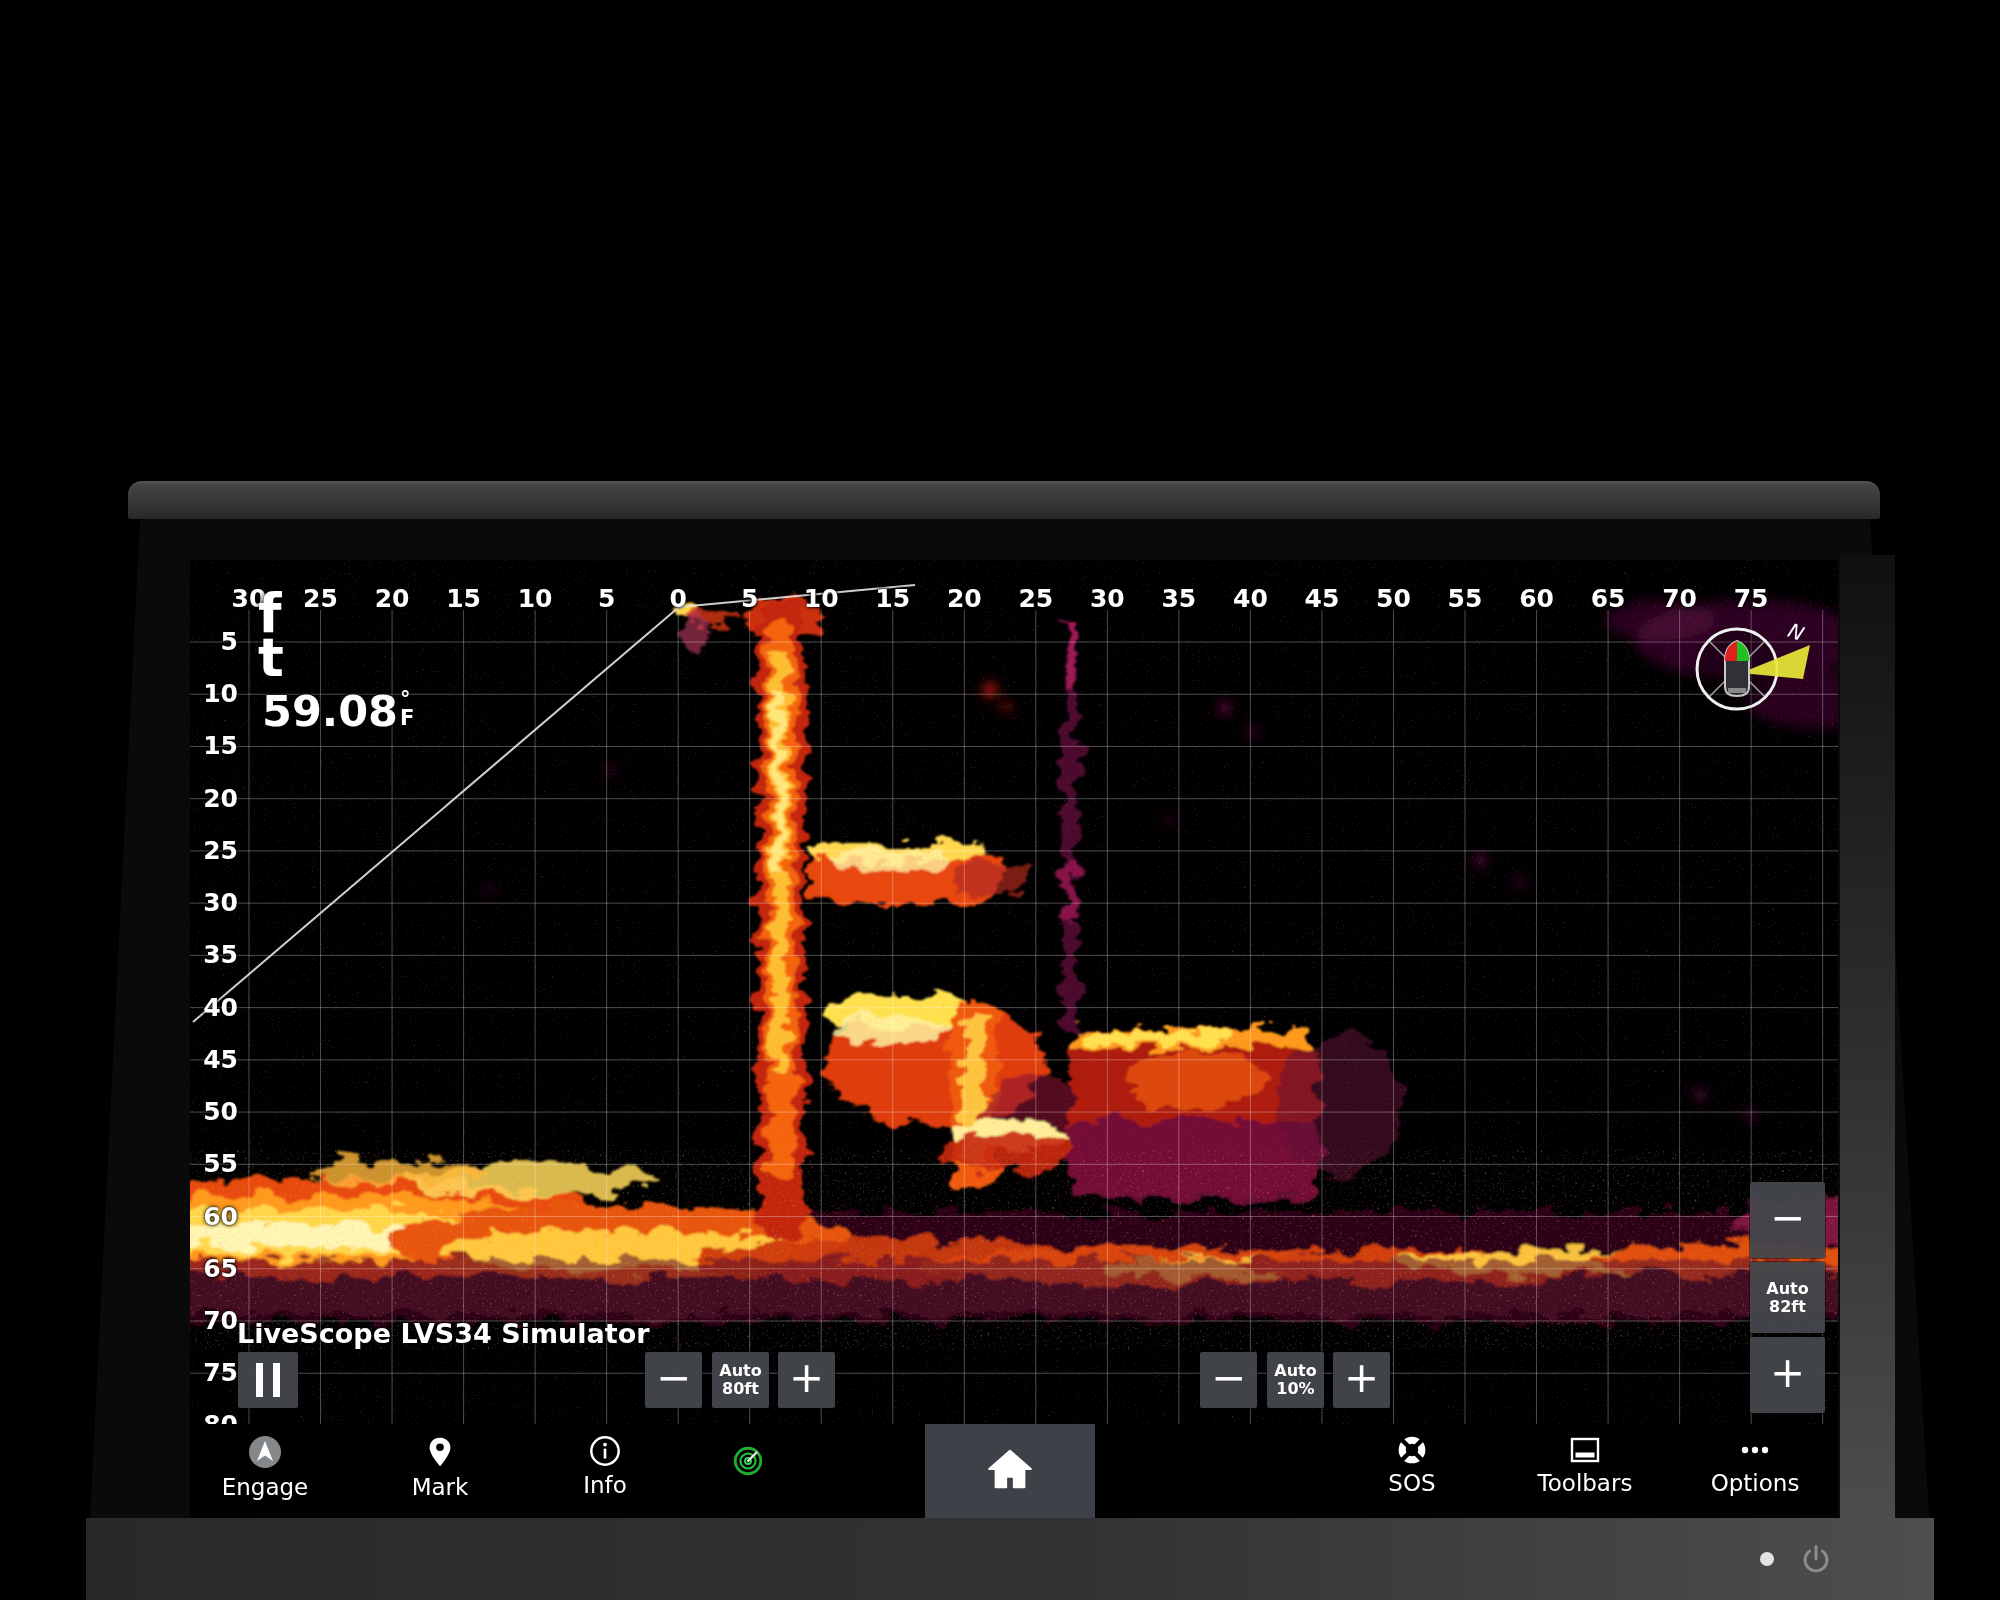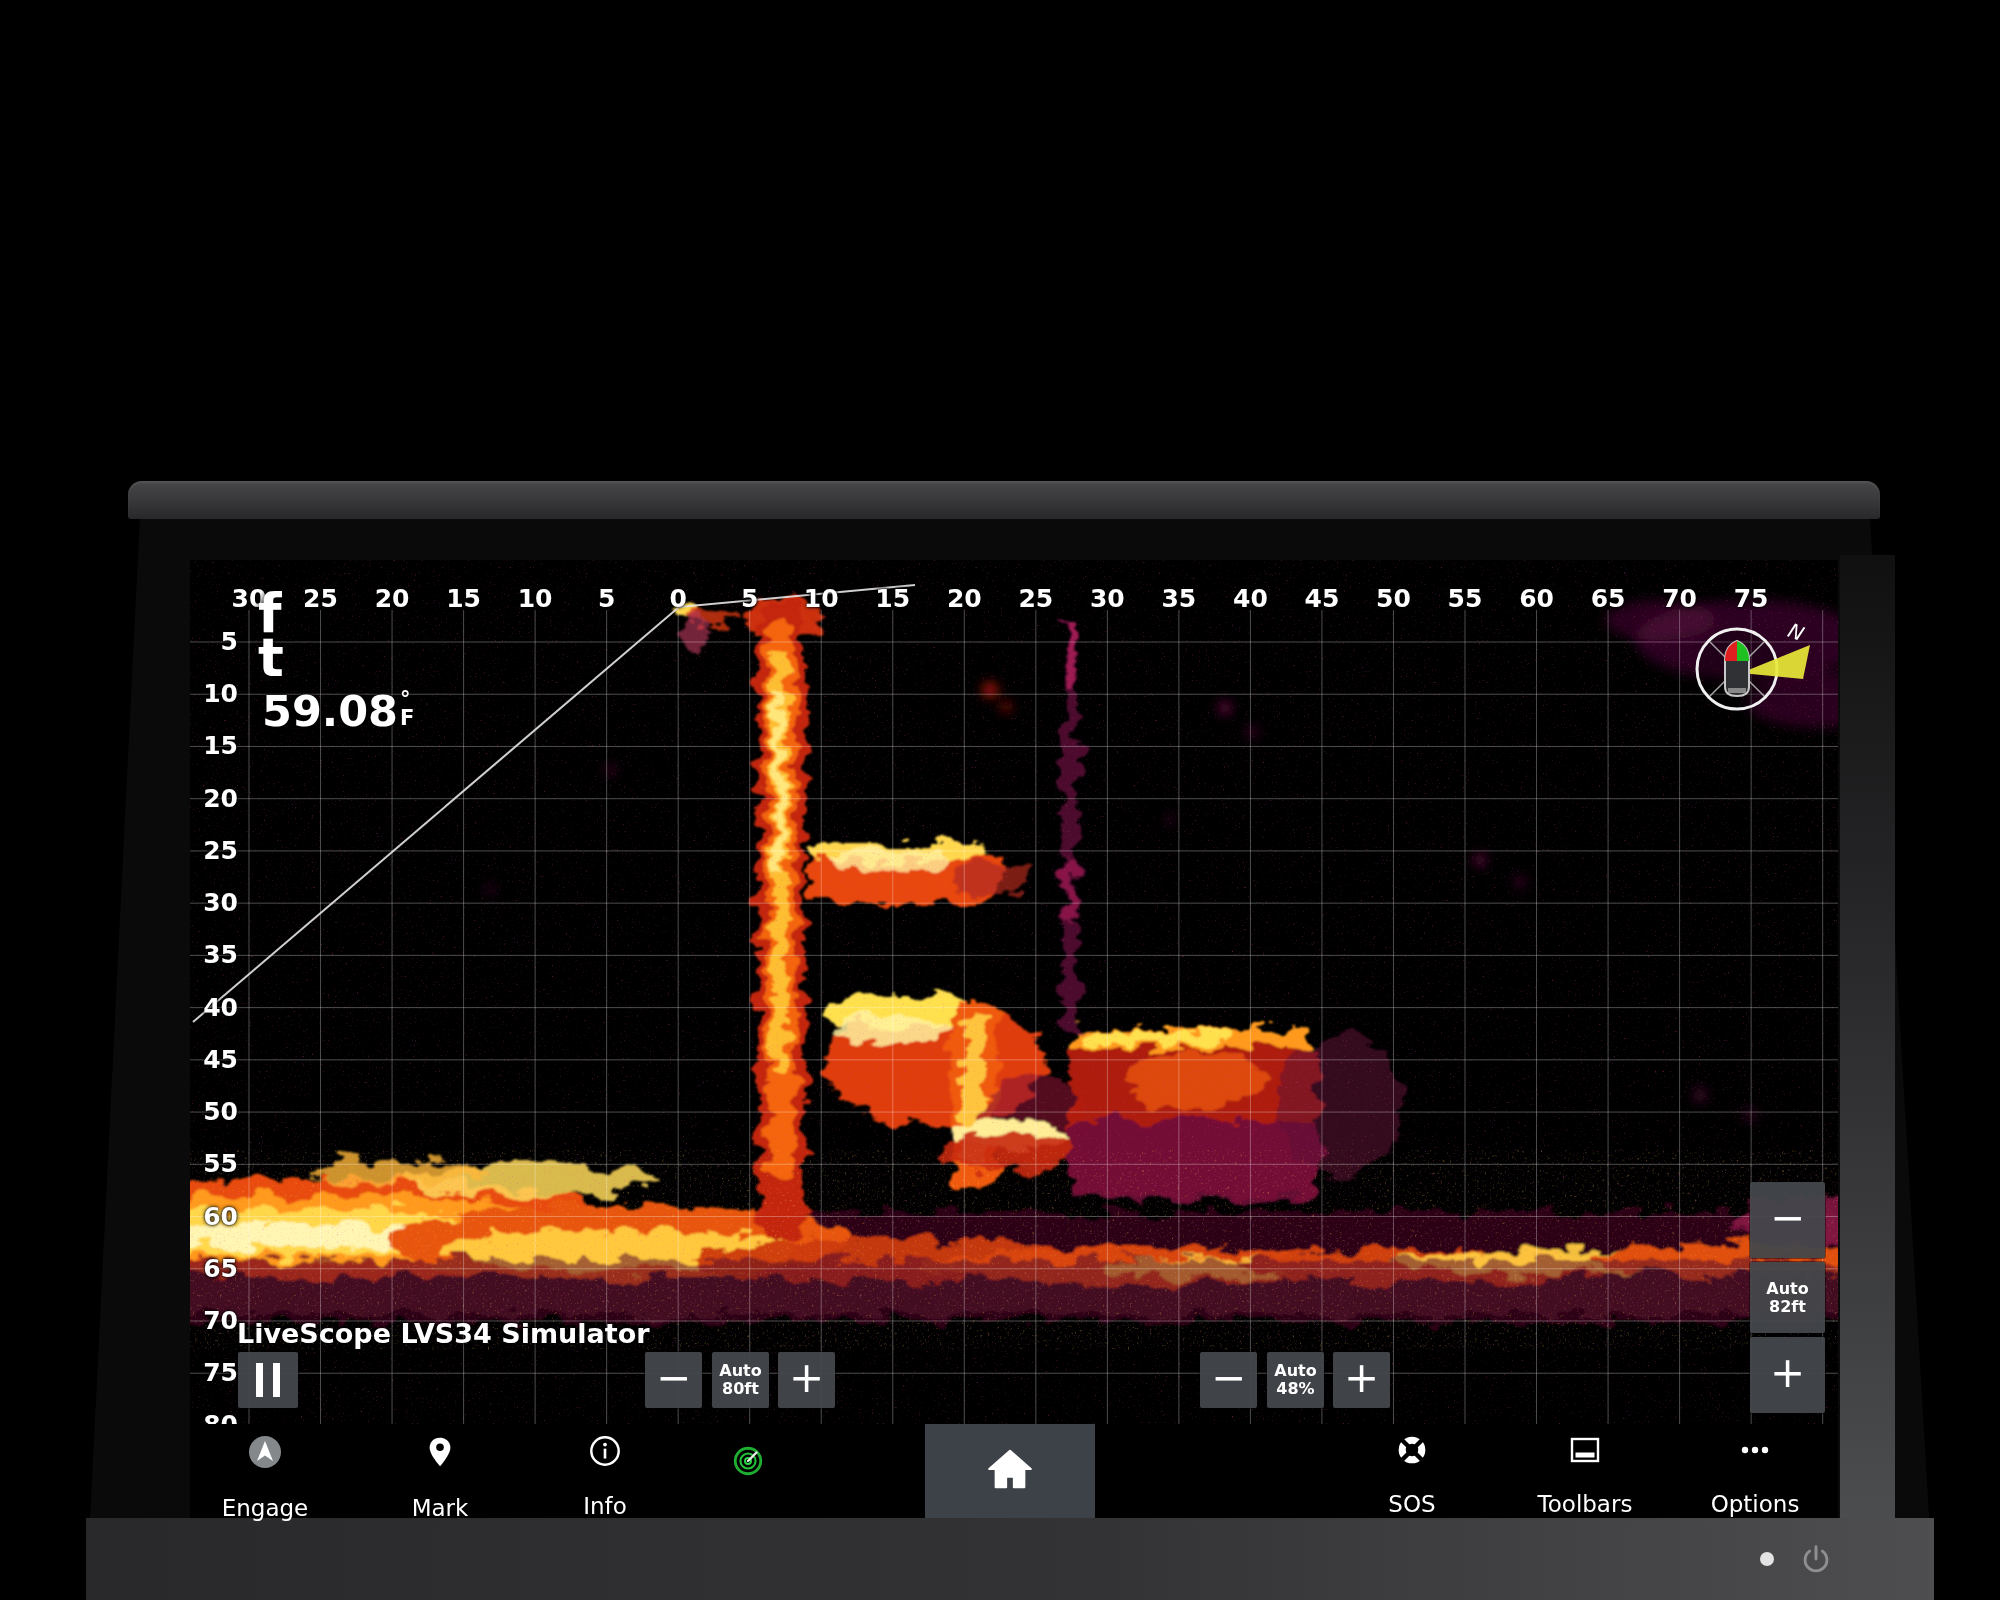--- a/index.html
+++ b/index.html
@@ -37,21 +37,21 @@
   .src-label{position:absolute;left:237px;top:1318px;color:#fff;font-size:27px;font-weight:bold;text-shadow:0 0 4px #000;}
   
   .sbtn{position:absolute;display:flex;align-items:center;justify-content:center;
     background:rgba(67,71,75,.95);color:#fff;border-radius:2px;box-shadow:0 0 0 1px rgba(0,0,0,.4);}
   .sbtn .glyph{font-size:42px;font-weight:normal;line-height:1;margin-top:-4px;}
   .sbtn.autobox{flex-direction:column;font-size:16px;font-weight:bold;line-height:1.12;}
   .pause-bars{display:flex;gap:10px;}
   .pause-bars span{display:block;width:7px;height:34px;background:#fff;}
   
   .tb-item{position:absolute;top:1428px;width:140px;height:88px;display:flex;flex-direction:column;
-    align-items:center;justify-content:flex-start;gap:21px;padding-top:6px;box-sizing:border-box;}
+    align-items:center;justify-content:flex-start;gap:0;padding-top:6px;box-sizing:border-box;}
   .tb-label{color:#fff;font-size:23px;}
   .home-btn{position:absolute;left:925px;top:1424px;width:170px;height:94px;background:#3d4248;
     display:flex;align-items:center;justify-content:center;}
   
   .orient{position:absolute;left:1688px;top:618px;width:150px;height:110px;}
 </style>
 </head>
 <body>
 
 <div id="stage">
@@ -304,21 +304,21 @@
     </div>
   <div class="sbtn" style="left:778px;top:1352px;width:57px;height:56px;">
     <span class="glyph">+</span>
     </div>
 
   <div class="sbtn" style="left:1200px;top:1352px;width:57px;height:56px;">
     <span class="glyph">−</span>
     </div>
   <div class="sbtn autobox" style="left:1267px;top:1352px;width:57px;height:56px;">
     <span>Auto</span>
-      <span>48%</span>
+      <span>10%</span>
     </div>
   <div class="sbtn" style="left:1333px;top:1352px;width:57px;height:56px;">
     <span class="glyph">+</span>
     </div>
 
   <div class="sbtn" style="left:1750px;top:1182px;width:75px;height:76px;">
     <span class="glyph">−</span>
     </div>
   <div class="sbtn autobox" style="left:1750px;top:1262px;width:75px;height:71px;">
     <span>Auto</span>

